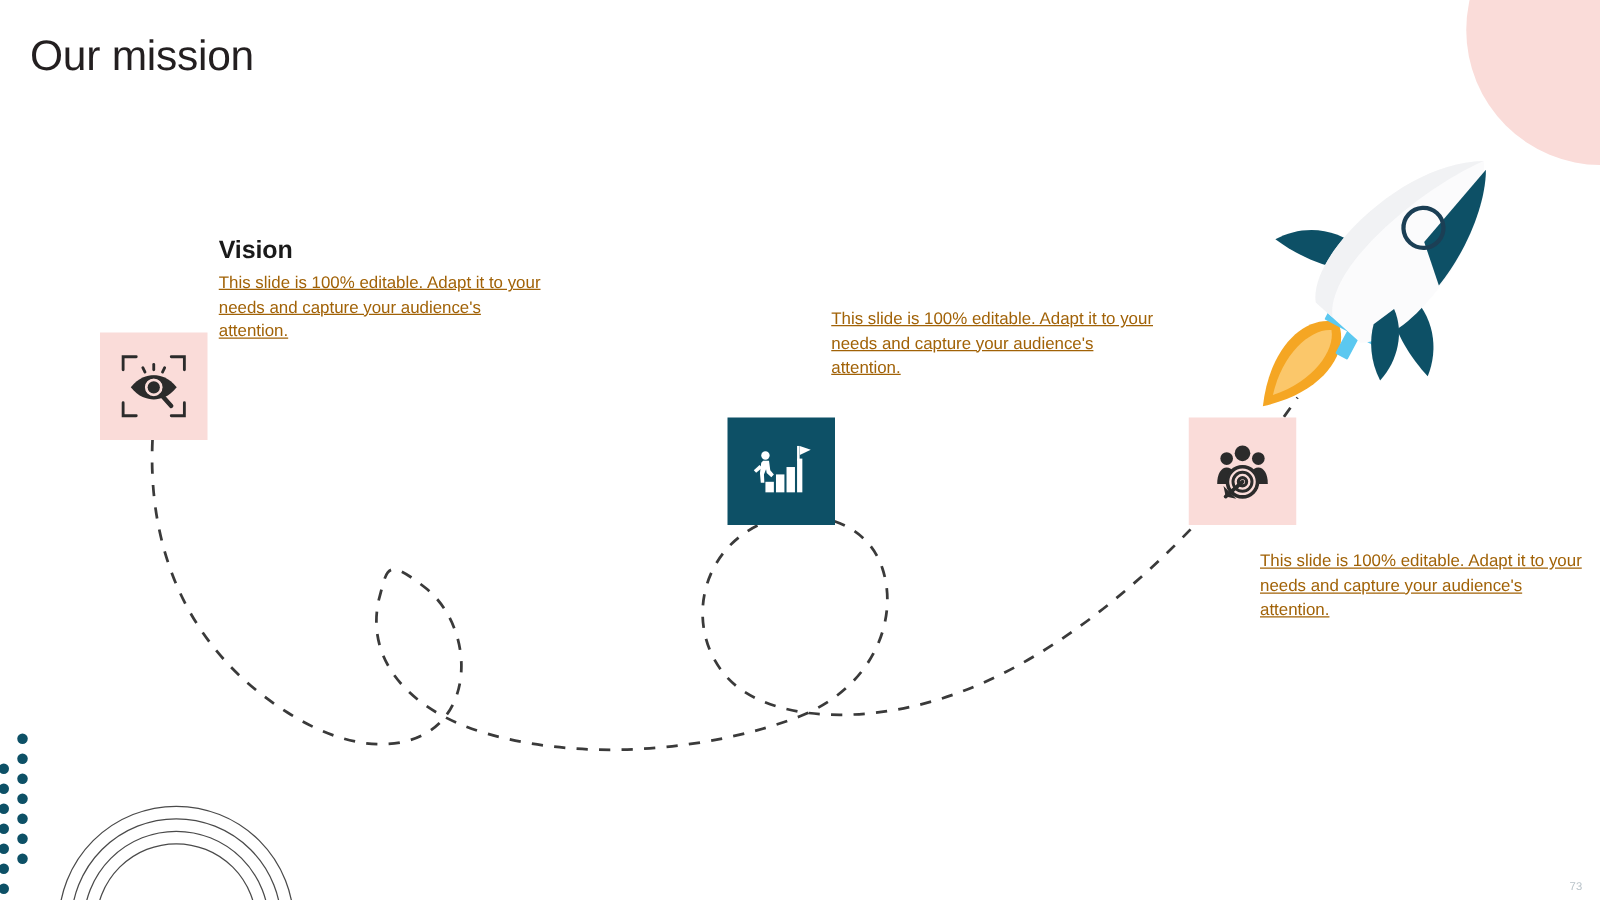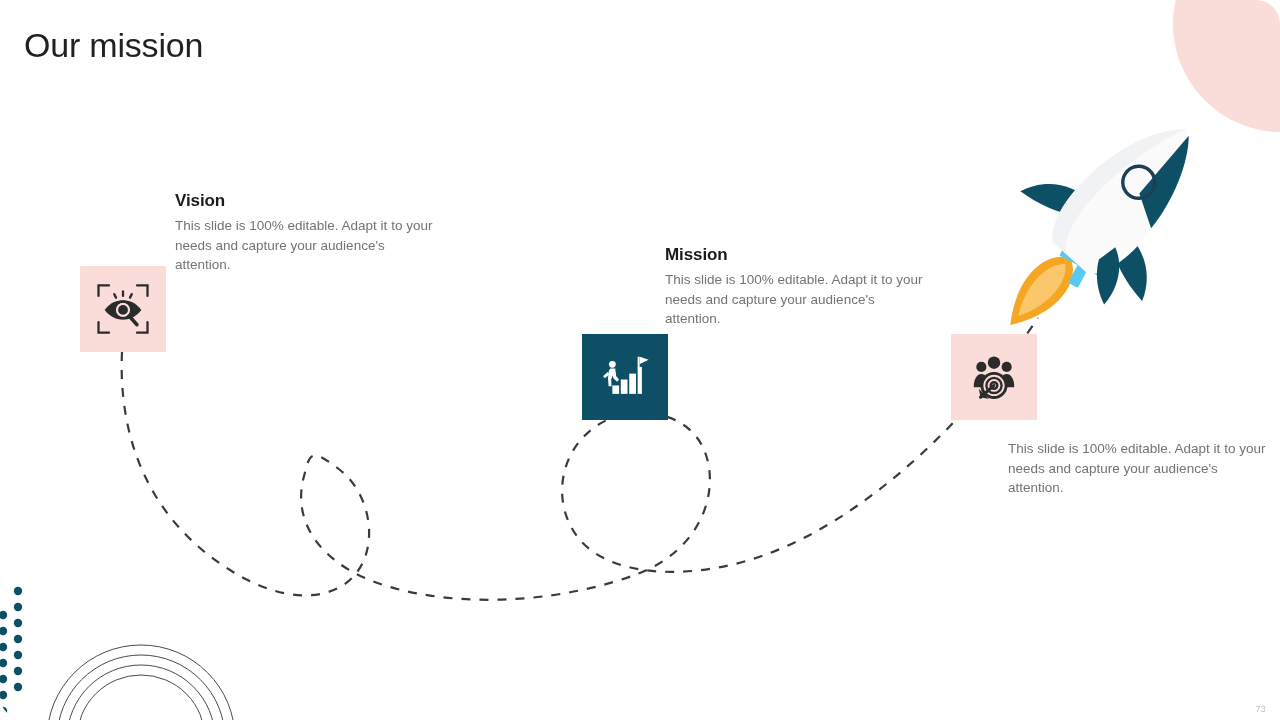--- a/index.html
+++ b/index.html
@@ -14,21 +14,20 @@
     font-family: "Liberation Sans", sans-serif;
     position: relative;
   }
   #slide {
     position: absolute;
     left: 0; top: 0;
     width: 1280px;
     height: 720px;
     background: #ffffff;
     overflow: hidden;
-    border-radius: 24px;
   }
   
   .deco-svg {
     position: absolute;
     left: 0; top: 0;
     width: 1280px;
     height: 720px;
     pointer-events: none;
   }
   
@@ -39,33 +38,34 @@
     font-size: 34px;
     line-height: 42px;
     font-weight: 400;
     color: #231f20;
     letter-spacing: -0.2px;
     font-family: "Liberation Sans", sans-serif;
     white-space: nowrap;
   }
   
   .block-heading {
-    font-size: 17px;
+    font-size: 20px;
     font-weight: bold;
     color: #1a1a1a;
     margin: 0 0 6px 0;
     letter-spacing: -0.1px;
     line-height: 19px;
   }
   .block-body {
     font-size: 13.5px;
     line-height: 19.5px;
-    color: #737373;
+    color: #a16207;
     margin: 0;
     font-weight: 400;
+    text-decoration: underline;
   }
   .text-block { position: absolute; }
   #text-vision  { left: 175px; top: 191px; width: 258px; }
   #text-mission { left: 665px; top: 245px; width: 258px; }
   #text-goal    { left: 1008px; top: 439px; width: 258px; }
 
   
   .icon-tile {
     position: absolute;
     width: 86px;
@@ -230,21 +230,20 @@
       <path d="M 16,56 L 14,46 L 26,58 Z" fill="#2b2b2b"></path>
     </svg>
   </div>
 
   <div id="text-vision" class="text-block">
     <p class="block-heading">Vision</p>
     <p class="block-body">This slide is 100% editable. Adapt it to your needs and capture your audience's attention.</p>
   </div>
 
   <div id="text-mission" class="text-block">
-    <p class="block-heading">Mission</p>
     <p class="block-body">This slide is 100% editable. Adapt it to your needs and capture your audience's attention.</p>
   </div>
 
   <div id="text-goal" class="text-block">
     <p class="block-body">This slide is 100% editable. Adapt it to your needs and capture your audience's attention.</p>
   </div>
 
   <div id="page-number">73</div>
 
 </div>

